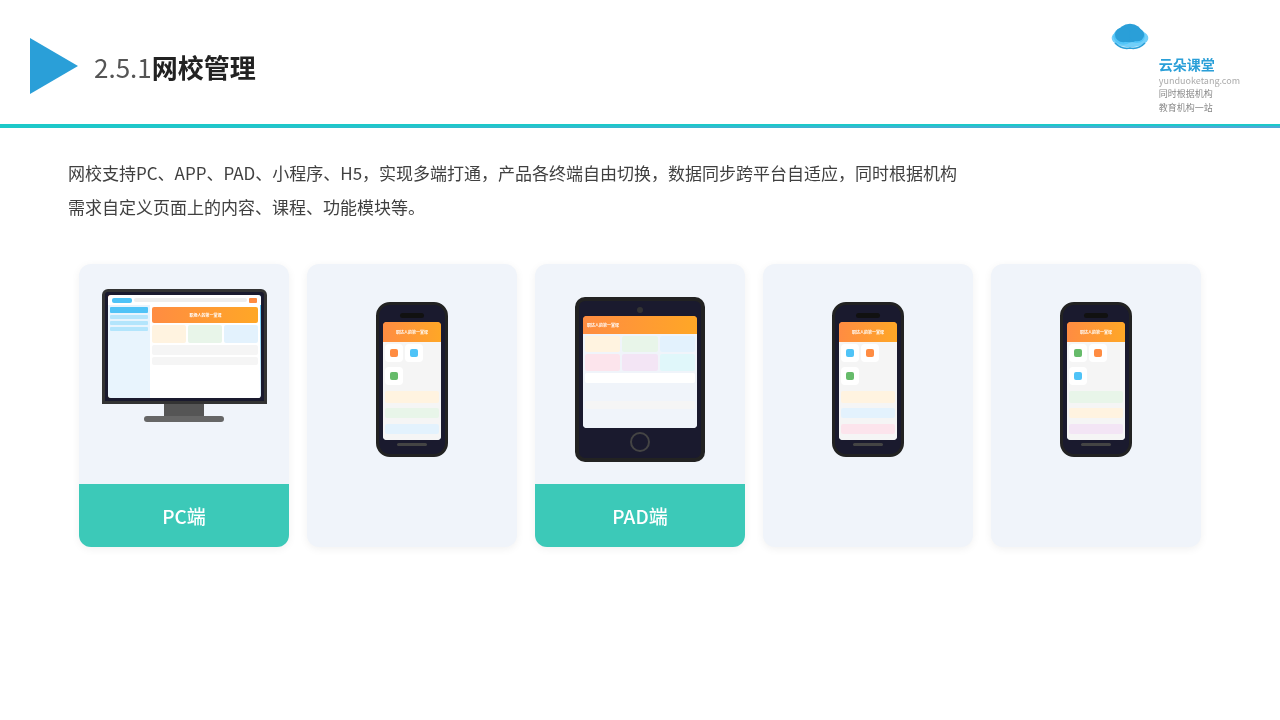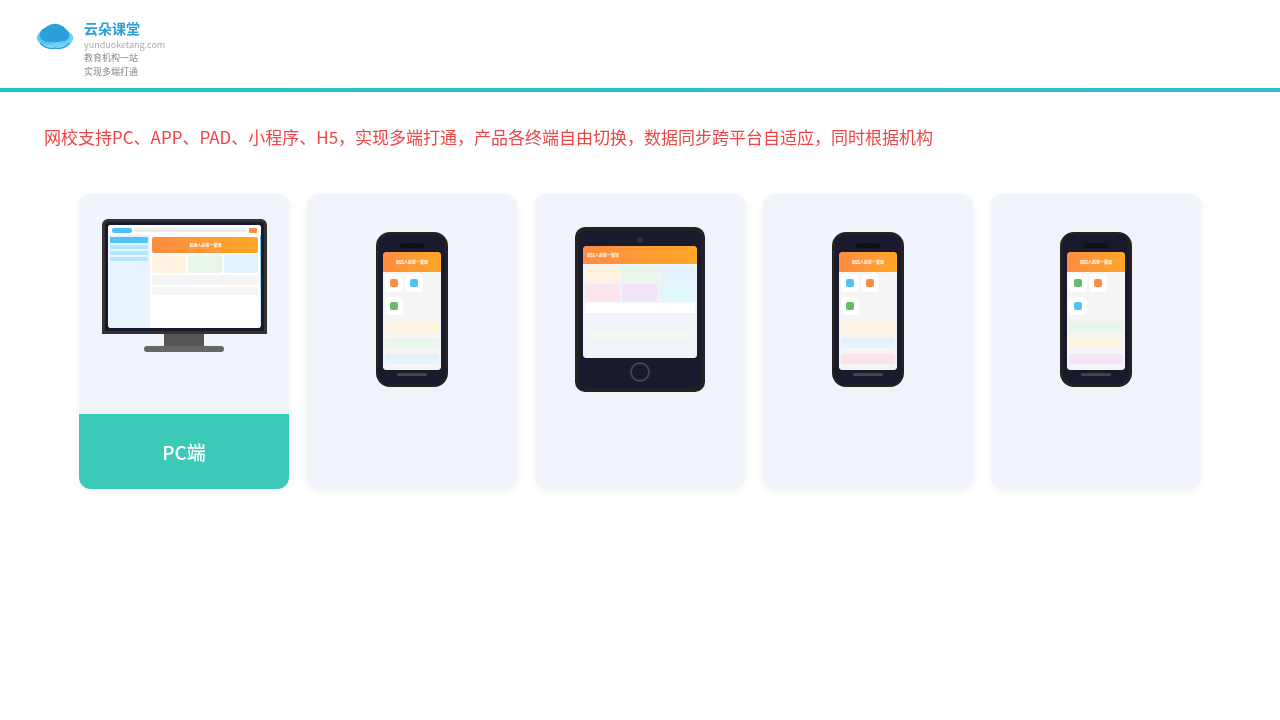--- a/index.html
+++ b/index.html
@@ -41,23 +41,23 @@
       color: #222;
     }
 
     .page-title-prefix {
       color: #555;
       font-weight: normal;
     }
 
     
     .description {
-      padding: 28px 60px 10px 44px;
+      padding: 28px 60px 10px 68px;
       font-size: 17px;
-      color: #ef4444;
+      color: #404040;
       line-height: 2;
     }
 
     
     .cards-container {
       display: flex;
       gap: 18px;
       padding: 30px 55px 20px 55px;
       justify-content: center;
     }
@@ -81,21 +81,21 @@
       justify-content: center;
       padding: 20px 15px 10px;
     }
 
     .card-label {
       width: 100%;
       background: #3cc9b8;
       color: #fff;
       font-size: 19px;
       text-align: center;
-      padding: 24px 0;
+      padding: 18px 0;
       font-weight: 500;
     }
 
     
     .pc-mockup {
       position: relative;
       width: 170px;
       height: 180px;
       display: flex;
       flex-direction: column;
@@ -293,20 +293,21 @@
 
     .brand-text-block {
       display: flex;
       flex-direction: column;
     }
 
     .brand-main-text {
       font-size: 14px;
       color: #2a9fd8;
       font-weight: bold;
+      margin-top: 36px;
     }
 
     .brand-sub-text {
       font-size: 9px;
       color: #aaa;
     }
 
     .brand-tagline-text {
       font-size: 9px;
       color: #888;
@@ -317,49 +318,56 @@
     .header-divider {
       width: 100%;
       height: 2px;
       background: linear-gradient(90deg, #1cc9c9, #4fa8d8);
     }
   </style>
 </head>
 <body>
 
 <div class="header">
+  <div class="header-left">
+    <div class="logo-triangle"></div>
+    <h1 class="page-title">
+      <span class="page-title-prefix">2.5.1</span><span>网校管理</span>
+    </h1>
+  </div>
 
   <div class="brand-container">
 
     <svg class="cloud-svg" viewBox="0 0 60 42" xmlns="http://www.w3.org/2000/svg">
 
       <ellipse cx="30" cy="24" rx="22" ry="11" fill="#4fc3f7" opacity="0.8"></ellipse>
       <ellipse cx="22" cy="22" rx="12" ry="10" fill="#4fc3f7" opacity="0.9"></ellipse>
       <ellipse cx="38" cy="22" rx="10" ry="8" fill="#4fc3f7" opacity="0.9"></ellipse>
       <ellipse cx="30" cy="18" rx="14" ry="11" fill="#2a9fd8"></ellipse>
       <ellipse cx="22" cy="20" rx="10" ry="9" fill="#2a9fd8"></ellipse>
       <ellipse cx="38" cy="20" rx="9" ry="8" fill="#2a9fd8"></ellipse>
 
       <path d="M12 30 Q20 38 30 36 Q40 38 48 30" fill="none" stroke="#2a9fd8" stroke-width="2"></path>
     </svg>
     <div class="brand-text-block">
       <span class="brand-main-text">云朵课堂</span>
       <span class="brand-sub-text">yunduoketang.com</span>
       <span class="brand-tagline-text">
-        <span>教育机构一站</span><br>
-        <span>实现多端打通</span>
+        <span>同时根据机构</span><br>
+        <span>教育机构一站</span>
       </span>
     </div>
   </div>
 </div>
 
 <div class="header-divider"></div>
 
 <div class="description">
   <p>网校支持PC、APP、PAD、小程序、H5，实现多端打通，产品各终端自由切换，数据同步跨平台自适应，同时根据机构</p>
+  <p>需求自定义页面上的内容、课程、功能模块等。</p>
 </div>
 
 <div class="cards-container">
 
   <div class="card">
     <div class="card-image-area">
       <div class="pc-mockup">
         <div class="pc-screen-outer">
           <div class="pc-screen-inner">
 
@@ -440,20 +448,21 @@
             <div class="tablet-card-block" style="background:#fce4ec;"></div>
             <div class="tablet-card-block" style="background:#f3e5f5;"></div>
             <div class="tablet-card-block" style="background:#e0f7fa;"></div>
             <div style="grid-column:1/-1;height:10px;background:#fff;border-radius:2px;"></div>
             <div style="grid-column:1/-1;height:8px;background:#f5f5f5;border-radius:2px;"></div>
           </div>
         </div>
         <div class="tablet-home-btn"></div>
       </div>
     </div>
+    <div class="card-label">PAD端</div>
   </div>
 
   <div class="card">
     <div class="card-image-area">
       <div class="mobile-mockup">
         <div class="mobile-notch"></div>
         <div class="mobile-screen">
           <div class="mobile-screen-header">
             <span class="mobile-screen-header-text">职达人的第一堂课</span>
           </div>

